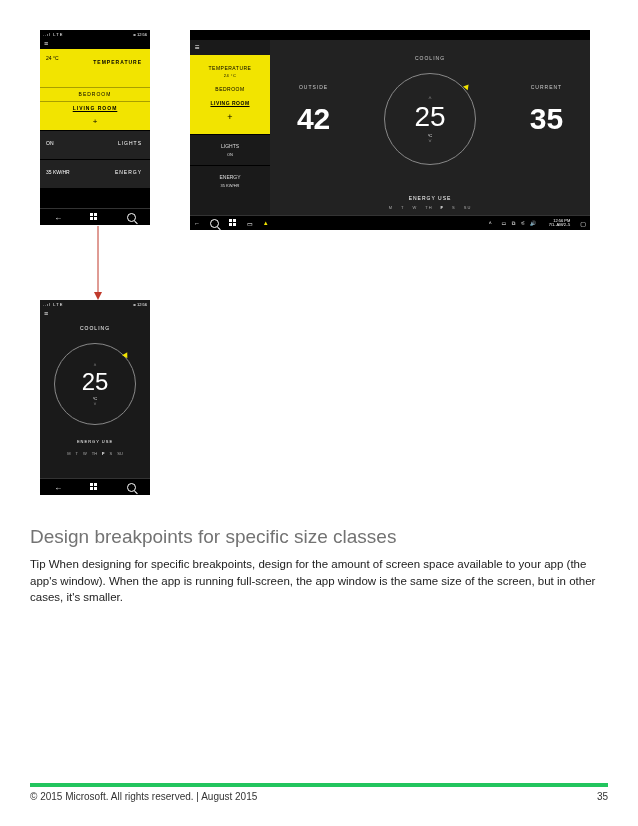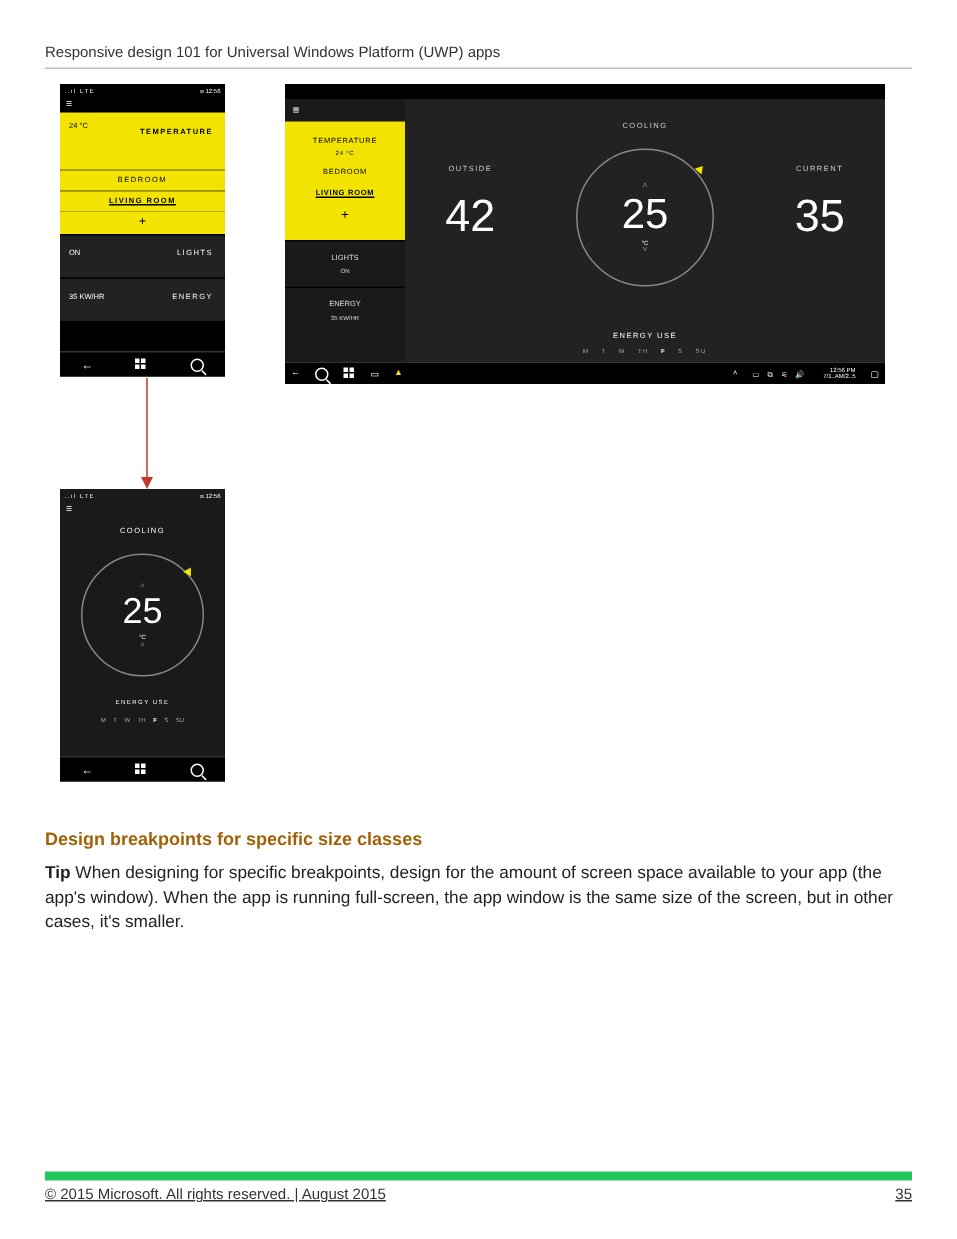--- a/index.html
+++ b/index.html
@@ -133,63 +133,62 @@
   .tablet .sb-plus{text-align:center;font-size:9px;padding:2px 0 6px;}
   .tablet .sb-dark{ color:#ddd; padding:8px 0; border-top:1px solid #000; text-align:center; font-size:5px;}
   .tablet .sb-dark .sub{display:block;font-size:4px;margin-top:3px;text-align:center;}
   .tablet .main {
     position:absolute; left:80px; top:10px; right:0; bottom:14px;
     background:#222;
   }
   .tablet .cols { display:flex; justify-content:space-around; align-items:center; height:140px;}
   .tablet .col { text-align:center;}
   .tablet .col .lbl{font-size:5px;letter-spacing:1px;color:#ccc;margin-bottom:12px;}
-  .tablet .col .val{font-size:30px;font-weight:400;}
+  .tablet .col .val{font-size:30px;font-weight:700;}
   .tablet .dial2{
     width:90px;height:90px;border:1px solid #888;border-radius:50%;
     display:flex;align-items:center;justify-content:center;flex-direction:column;position:relative;
   }
   .tablet .energy-row{ position:absolute;bottom:6px;left:0;right:0;text-align:center;font-size:5px;letter-spacing:1px;}
   .tablet .days{ display:flex;justify-content:center;gap:8px;font-size:4px;color:#aaa;margin-top:4px;}
   .tablet .taskbar{
     position:absolute;bottom:0;left:0;right:0;height:14px;background:#000;border-top:1px solid #333;
     display:flex;align-items:center;font-size:6px;padding:0 4px;gap:10px;
   }
   .tablet .taskbar .spacer{flex:1;}
   .tablet .taskbar .tri{color:#f2e400;}
 
   
   .body-text { margin-top: 16px; }
   h2.section {
-    font-weight: 700;
-    font-size: 12px;
-    color: #a16207;
+    font-weight: 400;
+    font-size: 19px;
+    color: #737373;
     margin: 0 0 8px 0;
   }
   p.para {
     font-size: 11.5px;
     line-height: 1.45;
     margin: 0 0 9px 0;
     color: #222;
   }
-  p.para b { font-weight:700;margin-top:20px; }
+  p.para b { font-weight:400;margin-top:20px; }
 
   .footer {
     position:absolute; bottom: 24px; left:30px; right:30px;
-    border-top:6px solid #22c55e;
+    border-top:4px solid #22c55e;
     padding-top:4px;
     display:flex; justify-content:space-between;
-    font-size:10px; color:#333;text-decoration:underline;
+    font-size:10px; color:#333;
   }
 </style>
 </head>
 <body>
 
 <div class="page">
-  <div class="page-header">Responsive design 101 for Universal Windows Platform (UWP) apps</div>
 
   <div class="figure-area">
 
     <div class="phone1">
       <div class="statusbar">
         <span class="sig">..ıl  LTE</span>
         <span>⧈  12:56</span>
       </div>
       <div class="ham">≡</div>
       <div class="yellow temp-block">

